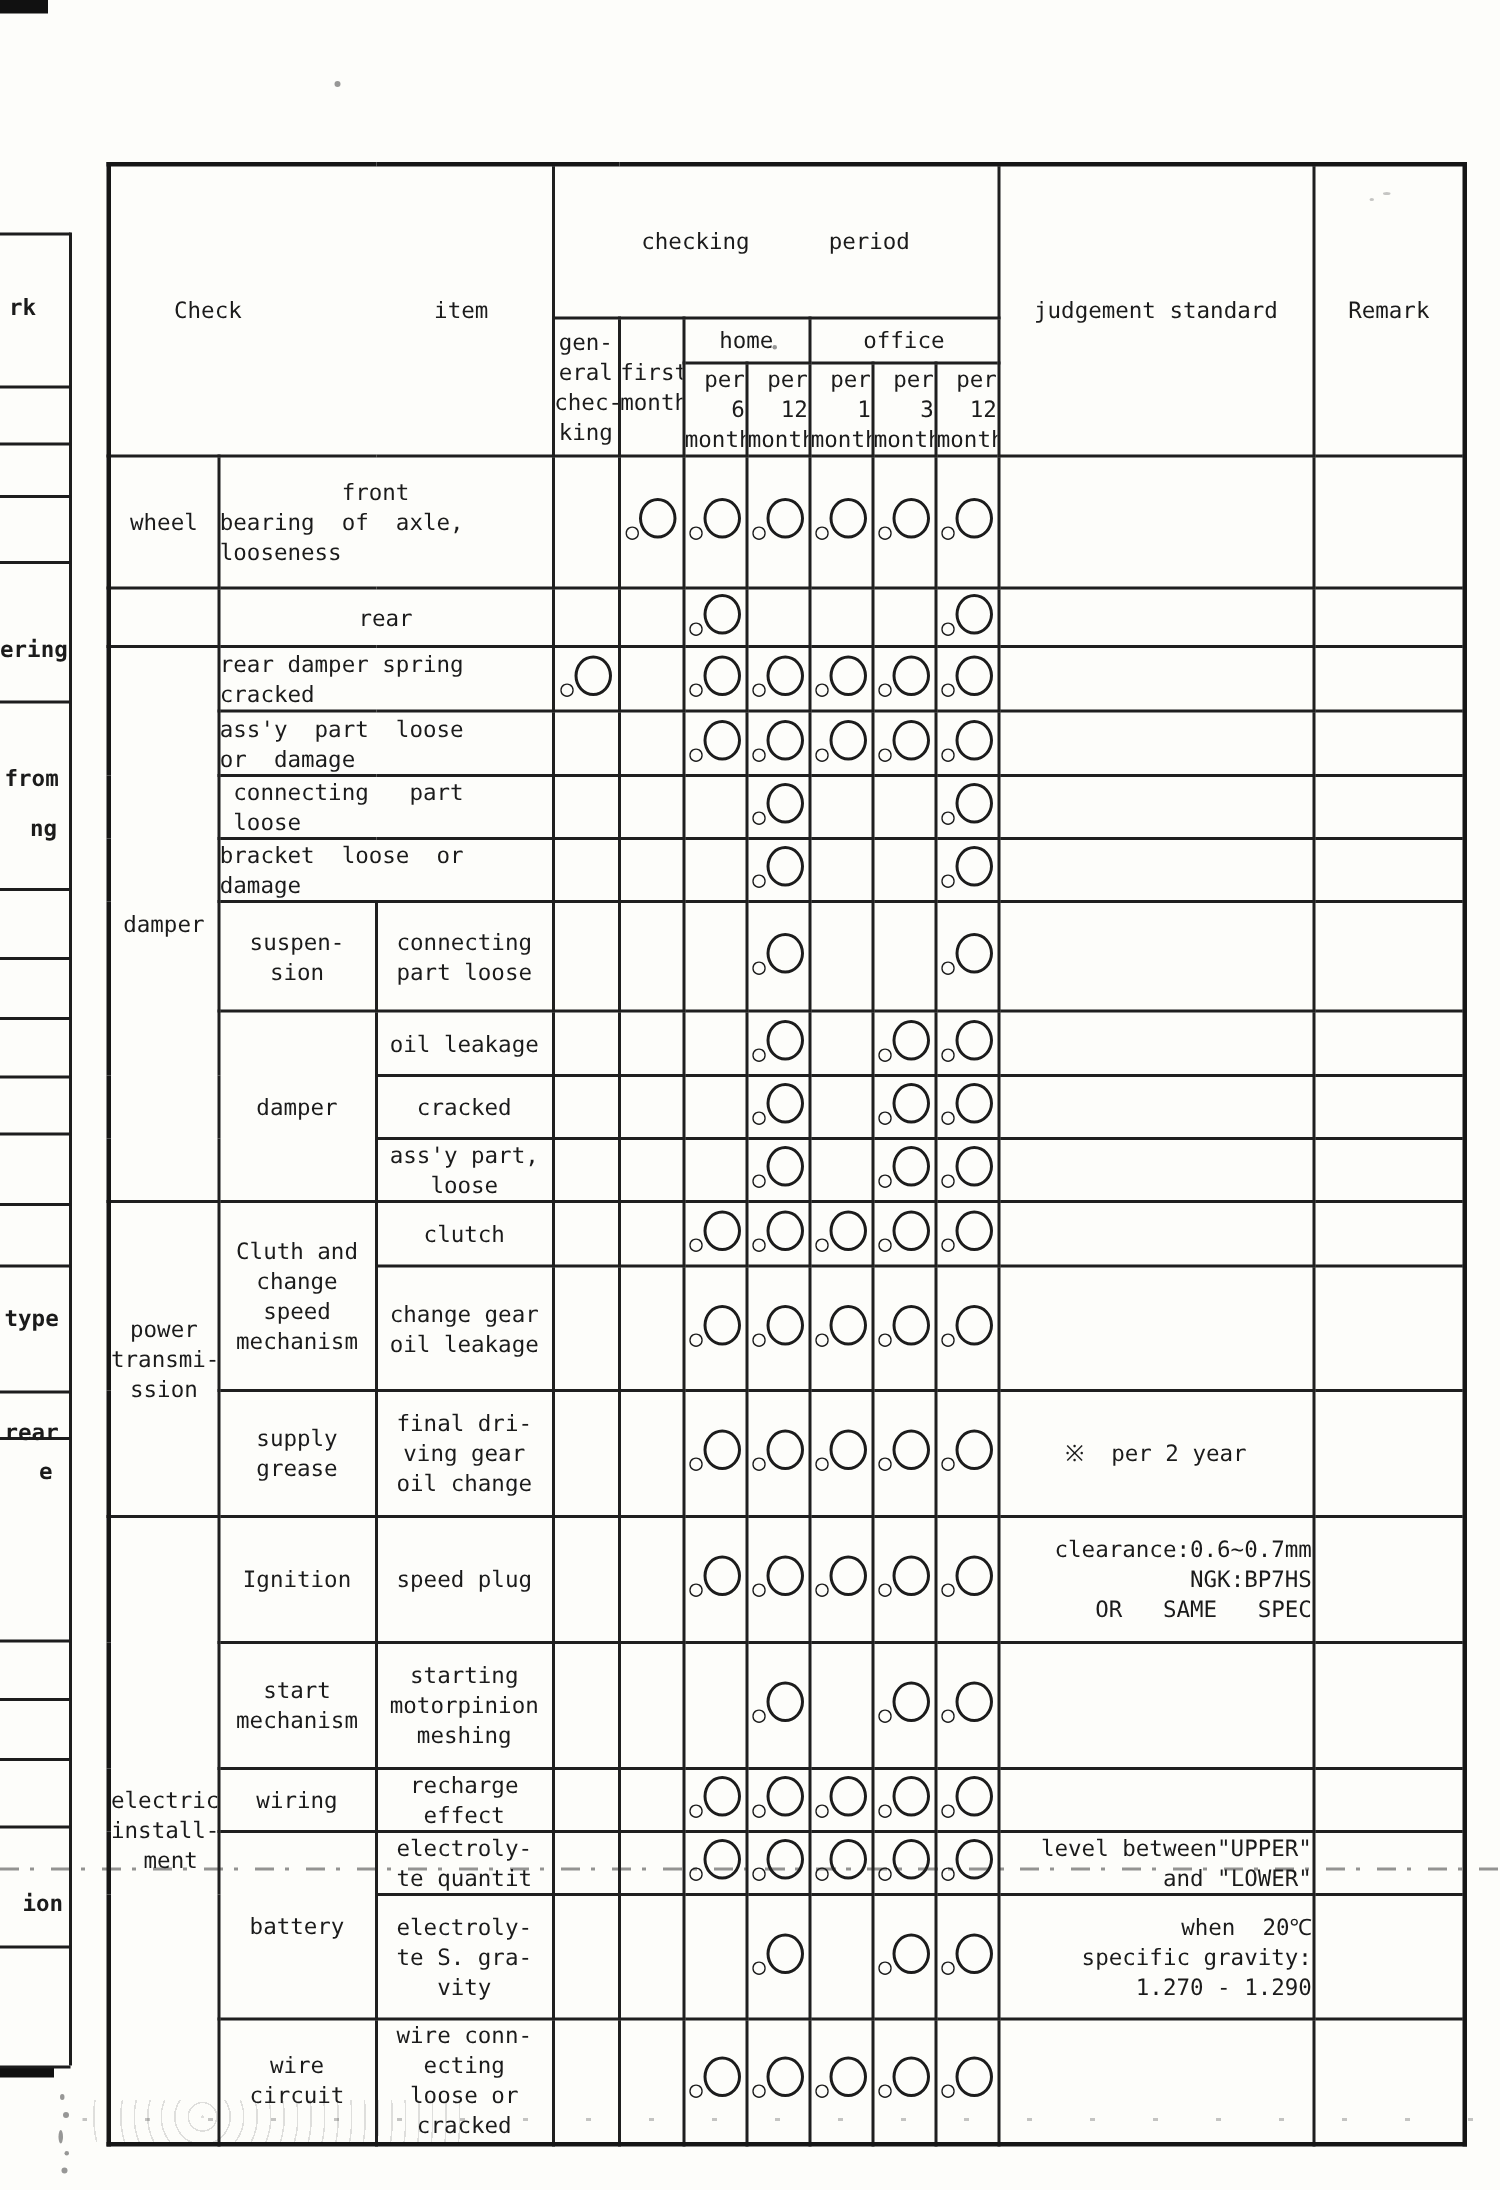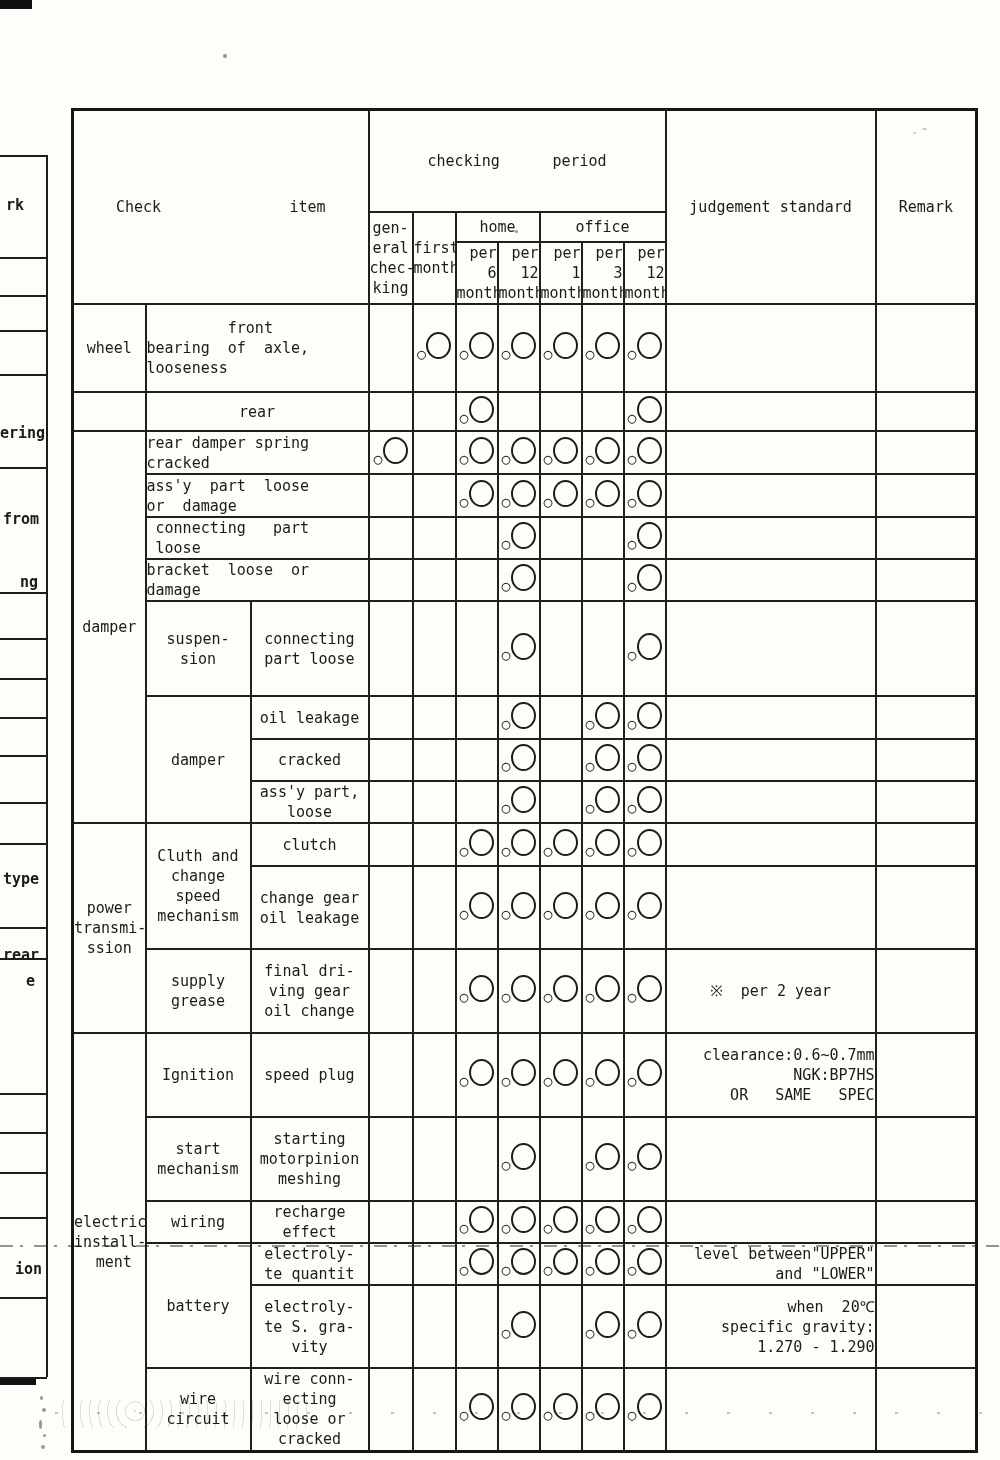--- a/index.html
+++ b/index.html
@@ -103,21 +103,21 @@
   <div class="frag-line" style="top:958px;"></div>
   <div class="frag-line" style="top:1093px;"></div>
   <div class="frag-line" style="top:1132px;"></div>
   <div class="frag-line" style="top:1172px;"></div>
   <div class="frag-line" style="top:1217px;"></div>
   <div class="frag-line" style="top:1297px;"></div>
   <div class="frag-line" style="top:1377px;"></div>
   <div class="frag-text" style="left:6px;top:196px;">rk</div>
   <div class="frag-text" style="left:0px;top:424px;">ering</div>
   <div class="frag-text" style="left:3px;top:510px;">from</div>
-  <div class="frag-text" style="left:20px;top:573px;">ng</div>
+  <div class="frag-text" style="left:20px;top:543px;">ng</div>
   <div class="frag-text" style="left:3px;top:870px;">type</div>
   <div class="frag-text" style="left:3px;top:946px;">rear</div>
   <div class="frag-text" style="left:26px;top:972px;">e</div>
   <div class="frag-text" style="left:15px;top:1260px;">ion</div>
 
   <table class="doc">
     <colgroup>
       <col style="width:73px">
         <col style="width:105px">
         <col style="width:118px">
@@ -257,21 +257,21 @@
       <td class="mk"></td>
       <td class="mk"></td>
       <td class="mk">○</td>
       <td class="mk"></td>
       <td class="mk"></td>
       <td class="mk">○</td>
       <td class="jd"></td>
       <td class="rm"></td>
     </tr>
 
-    <tr style="height:95px">
+    <tr style="height:73px">
       <td class="grp lh40">suspen-
 sion</td>
       <td class="itm lh32">connecting
 part loose</td>
       <td class="mk"></td>
       <td class="mk"></td>
       <td class="mk"></td>
       <td class="mk">○</td>
       <td class="mk"></td>
       <td class="mk"></td>

